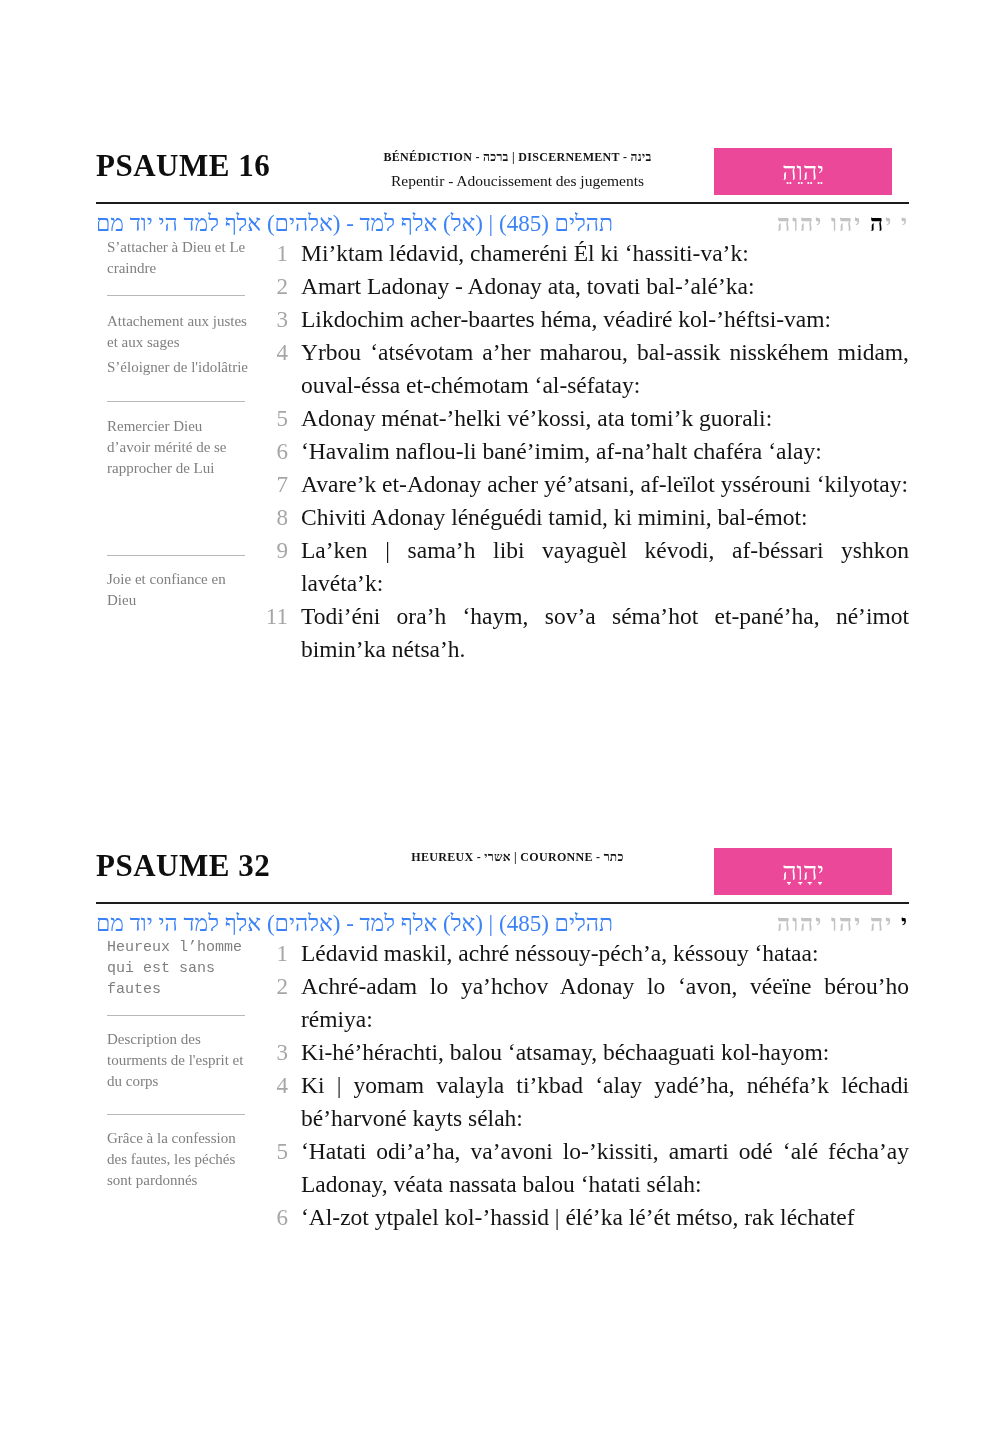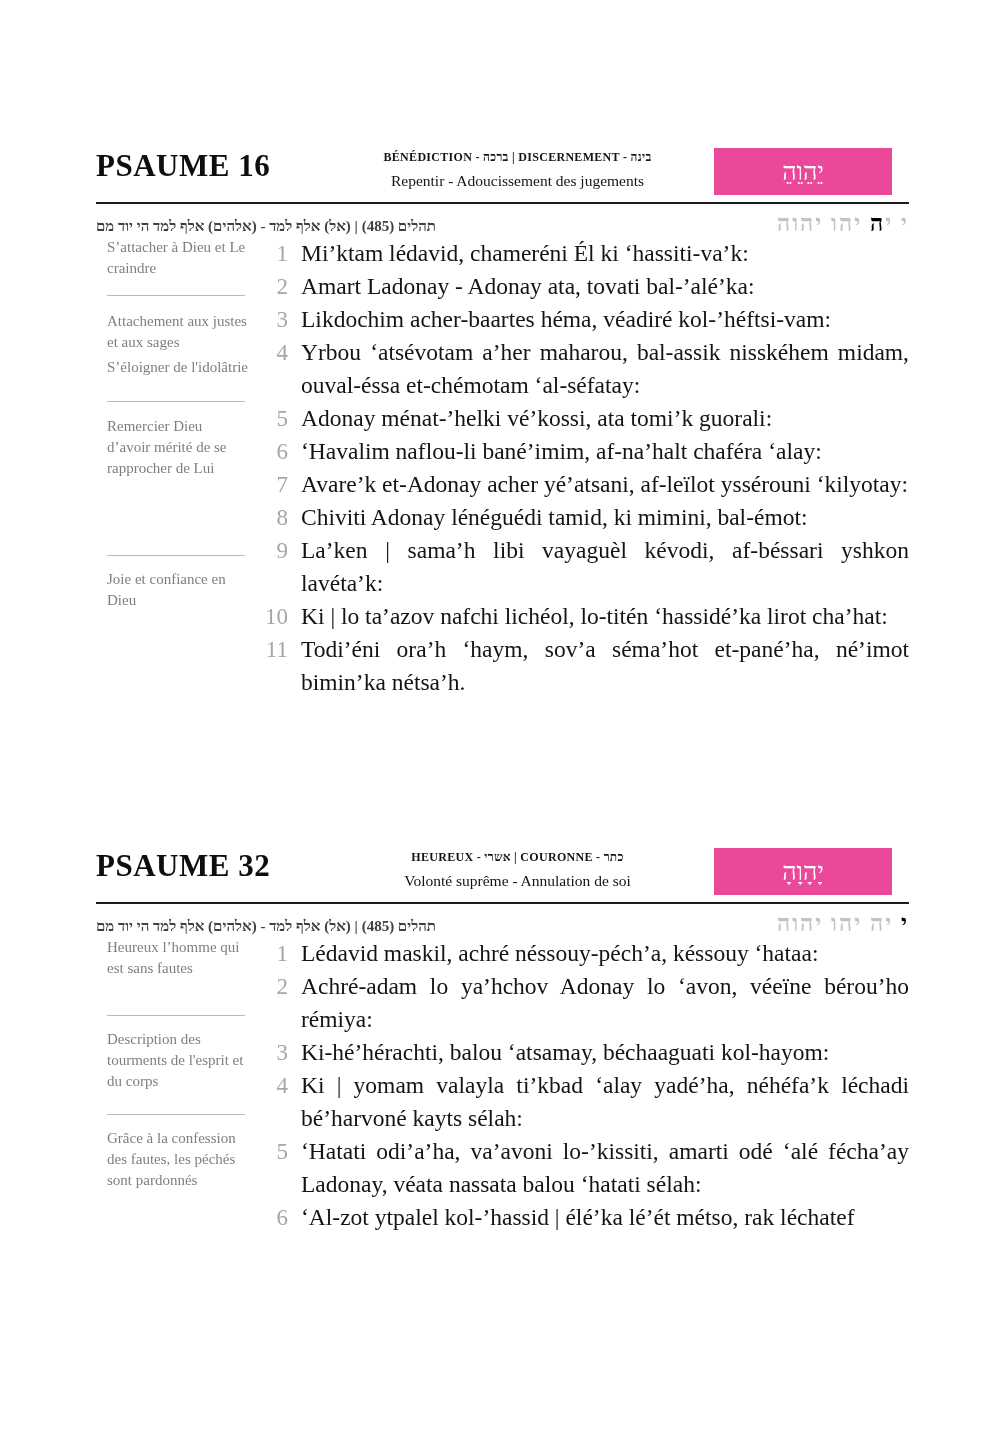--- a/index.html
+++ b/index.html
@@ -22,22 +22,22 @@
   .namebox {
     flex:none; width:178px; height:47px; background:#ec4899; color:#fff;
     display:flex; align-items:center; justify-content:center;
     font-size:25px; margin-right:17px; direction:rtl;
   }
 
   .rule { border-top:2px solid #1c1c1c; margin-top:7px; }
 
   .hebline { display:flex; justify-content:space-between; align-items:baseline; margin-top:7px; }
   .hebtext {
-    direction:rtl; unicode-bidi:isolate; font-size:15px; font-weight:700;
-    color:#404040;
+    direction:rtl; unicode-bidi:isolate; font-size:23px; font-weight:400;
+    color:#3b82f6;
   }
   .tetragram {
     direction:rtl; unicode-bidi:isolate; font-size:23px; font-weight:600;
     color:#c3c3c3; letter-spacing:2px;
   }
   .tetragram .tg-b { color:#000; font-weight:bold; }
 
   .content { position:relative; }
   .margincol {
     position:absolute; left:11px; top:0; width:142px;
@@ -118,48 +118,43 @@
           </div>
           <div class="verse">
             <div class="vnum">8</div>
             <div class="vtext">Chiviti Adonay lénéguédi tamid, ki mimini, bal-émot:</div>
           </div>
           <div class="verse">
             <div class="vnum">9</div>
             <div class="vtext">La’ken | sama’h libi vayaguèl kévodi, af-béssari yshkon lavéta’k:</div>
           </div>
           <div class="verse">
-            <div class="vnum">10</div>
-            <div class="vtext">Ki | lo ta’azov nafchi lichéol, lo-titén ‘hassidé’ka lirot cha’hat:</div>
-          </div>
-          <div class="verse">
             <div class="vnum">11</div>
             <div class="vtext">Todi’éni ora’h ‘haym, sov’a séma’hot et-pané’ha, né’imot bimin’ka nétsa’h.</div>
           </div>
         </div>
     </div>
   </div>
 
   <div class="section sec1">
     <div class="phead">
       <div class="ptitle">PSAUME 32</div>
       <div class="pcenter">
         <div class="kwline">HEUREUX - אשרי | COURONNE - כתר</div>
-        <div class="themeline">Volonté suprême - Annulation de soi</div>
       </div>
       <div class="namebox">יָהָוָהָ</div>
     </div>
     <div class="rule"></div>
     <div class="hebline">
       <div class="hebtext">תהלים (485) | (אל) אלף למד - (אלהים) אלף למד הי יוד מם</div>
       <div class="tetragram"><span class="tg-b">י</span><span> יה יהו יהוה</span></div>
     </div>
     <div class="content">
       <div class="margincol">
-          <div class="mnote" style="top: 0px;">Heureux l’homme qui est sans fautes</div>
+          <div class="mnote" style="top: 0px; font-family: Liberation Mono, monospace;">Heureux l’homme qui est sans fautes</div>
           <div class="mdiv" style="top: 78px;"></div>
           <div class="mnote" style="top: 92px;">Description des tourments de l'esprit et du corps</div>
           <div class="mdiv" style="top: 177px;"></div>
           <div class="mnote" style="top: 191px;">Grâce à la confession des fautes, les péchés sont pardonnés</div>
         </div>
       <div class="verses">
           <div class="verse">
             <div class="vnum">1</div>
             <div class="vtext">Lédavid maskil, achré néssouy-péch’a, késsouy ‘hataa:</div>
           </div>

